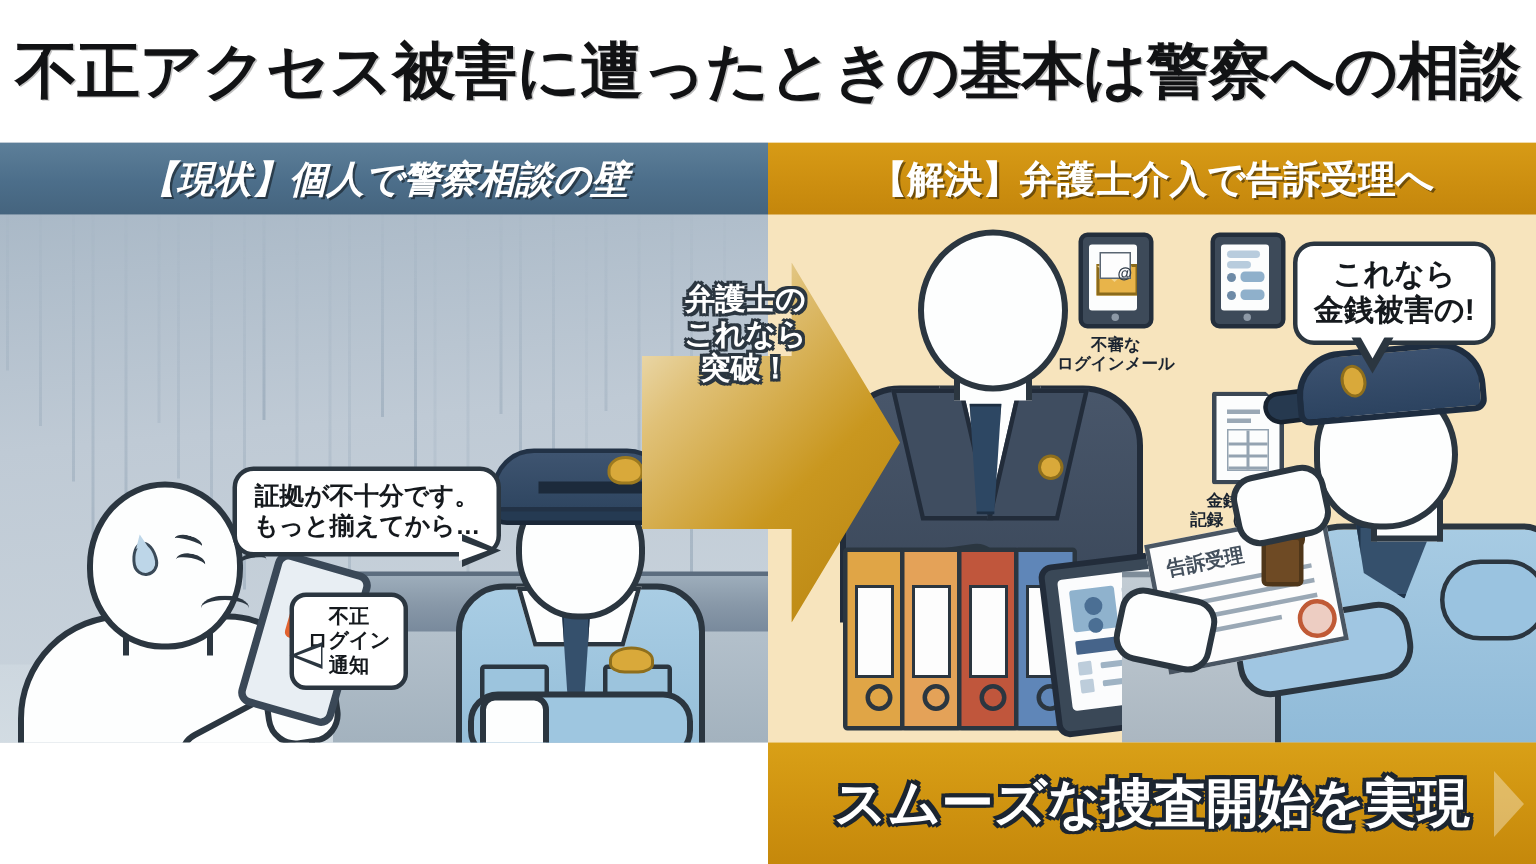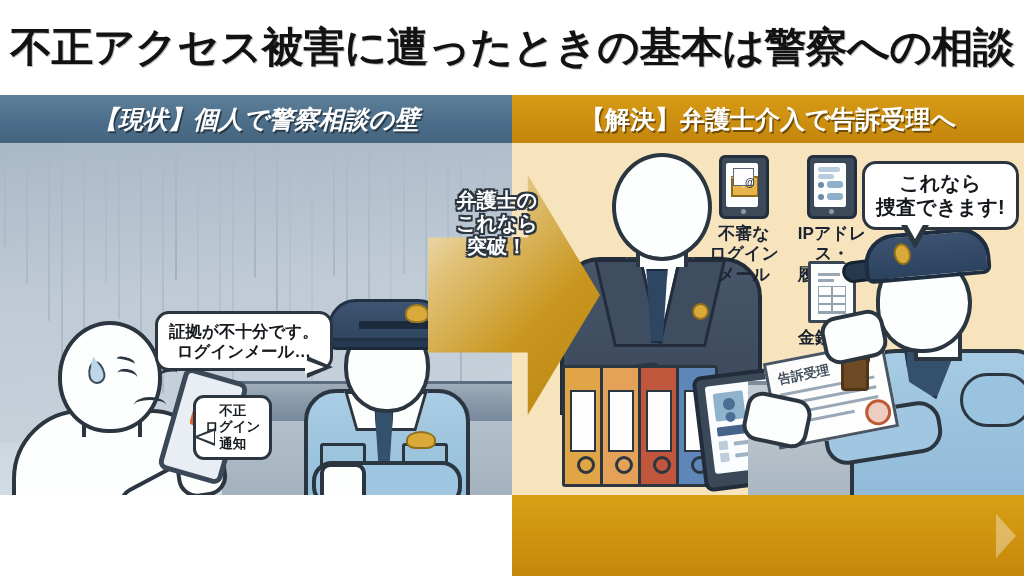--- a/index.html
+++ b/index.html
@@ -180,21 +180,21 @@
   .tb-bar{position:absolute;background:#9fb3c4;height:4px;border-radius:1px;}
   .tb-band{position:absolute;left:7px;top:42px;width:82px;height:9px;background:#46648a;border-radius:1px;}
 
   
   .ev{position:absolute;width:84px;text-align:center;}
   .ev-dev{position:relative;margin:0 auto;width:44px;height:58px;background:#3d4a59;border:3.5px solid #232e3c;border-radius:6px;}
   .ev-dev .scr{position:absolute;left:4px;top:5px;width:32px;height:44px;background:#fcfdfd;border-radius:2px;overflow:hidden;}
   .ev-dev .home{position:absolute;left:19px;bottom:2px;width:5px;height:5px;border-radius:50%;background:#8d99a6;}
   .ev-doc{position:relative;margin:0 auto;width:42px;height:56px;background:#fcfdfd;border:3px solid #3b4754;border-radius:2px;
     clip-path:polygon(0 0,74% 0,100% 18%,100% 100%,0 100%);}
-  .ev-label{margin-top:5px;font-size:17px;font-weight:bold;color:#1b2430;line-height:1.2;}
+  .ev-label{margin-top:5px;font-size:11px;font-weight:bold;color:#1b2430;line-height:1.2;}
 
   .env{position:absolute;left:5px;top:13px;width:24px;height:17px;background:#e8b44a;border:2px solid #8a6a1b;}
   .env:after{content:"";position:absolute;left:-2px;top:-1px;width:24px;height:11px;background:#f3d48c;
     clip-path:polygon(0 0,100% 0,50% 100%);border:0;}
   .env-card{position:absolute;left:7px;top:5px;width:19px;height:16px;background:#fdfdfd;border:1.5px solid #5a6672;}
   .at{position:absolute;left:11px;top:8px;font-size:10px;font-weight:bold;color:#2f3b48;}
 
   .chatline{position:absolute;background:#b8ccdd;border-radius:3px;height:5px;}
   .chatdot{position:absolute;width:6px;height:6px;border-radius:50%;background:#6d8aa6;}
 
@@ -335,21 +335,21 @@
         <div class="v-arm"></div>
         <div class="v-hand"></div>
         <div class="phone">
           <div class="lock"></div>
         </div>
       </div>
 
       <div class="bubble" id="bubble-police">
         <span class="tail"></span>
         <div>証拠が不十分です。</div>
-        <div>ログインメール…</div>
+        <div>もっと揃えてから…</div>
       </div>
 
       <div class="bubble" id="bubble-notice">
         <span class="tail"></span>
         <div>不正</div>
         <div>ログイン</div>
         <div>通知</div>
       </div>
 
     </div>
@@ -426,24 +426,20 @@
           <div class="scr">
             <div class="chatline" style="left:4px;top:4px;width:22px;"></div>
             <div class="chatline" style="left:4px;top:11px;width:16px;"></div>
             <div class="chatdot" style="left:4px;top:19px;"></div>
             <div class="chatline" style="left:13px;top:18px;width:16px;height:7px;background:#8fb0cb;"></div>
             <div class="chatdot" style="left:4px;top:31px;"></div>
             <div class="chatline" style="left:13px;top:30px;width:16px;height:7px;background:#8fb0cb;"></div>
           </div>
           <div class="home"></div>
         </div>
-        <div class="ev-label">
-          <div>IPアドレス・</div>
-          <div>履歴スクショ</div>
-        </div>
       </div>
 
 
       <div class="ev" style="left:278px;top:118px;">
         <div class="ev-doc">
           <div class="doc-ln" style="top:9px;width:22px;"></div>
           <div class="doc-ln" style="top:15px;width:16px;"></div>
           <div class="doc-tbl"></div>
         </div>
         <div class="ev-label">
@@ -478,33 +474,34 @@
       <div class="hand3"></div>
       <div class="stamp">
         <div class="grip"></div>
         <div class="base"></div>
       </div>
       <div class="hand2"></div>
 
       <div class="bubble" id="bubble-ok">
         <span class="tail"></span>
         <div>これなら</div>
-        <div>捜査できます!</div>
+        <div>金銭被害の!</div>
       </div>
     </div>
 
     <div class="panel-head head-right">【解決】弁護士介入で告訴受理へ</div>
   </div>
 
   <div class="arrow-wrap">
     <div class="arrow-shape"></div>
     <div class="arrow-text">
       <div>弁護士の</div>
       <div>これなら</div>
       <div>突破！</div>
     </div>
   </div>
 
   <div class="banner banner-right">
+    <span class="banner-text">スムーズな捜査開始を実現</span>
     <span class="banner-chev"></span>
   </div>
 
 </div>
 
 </body></html>

